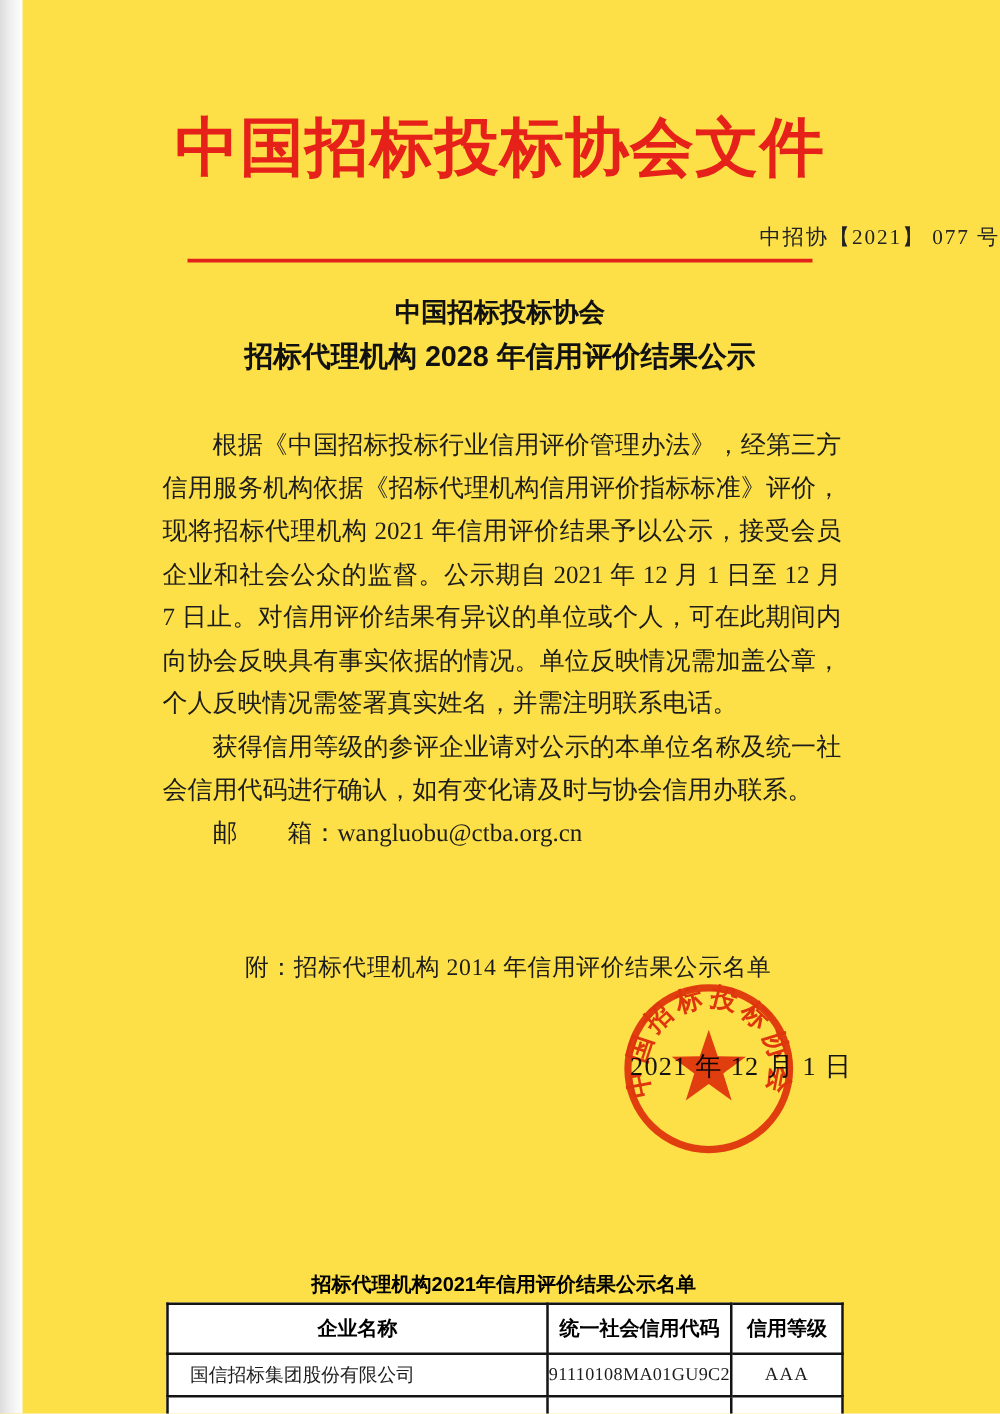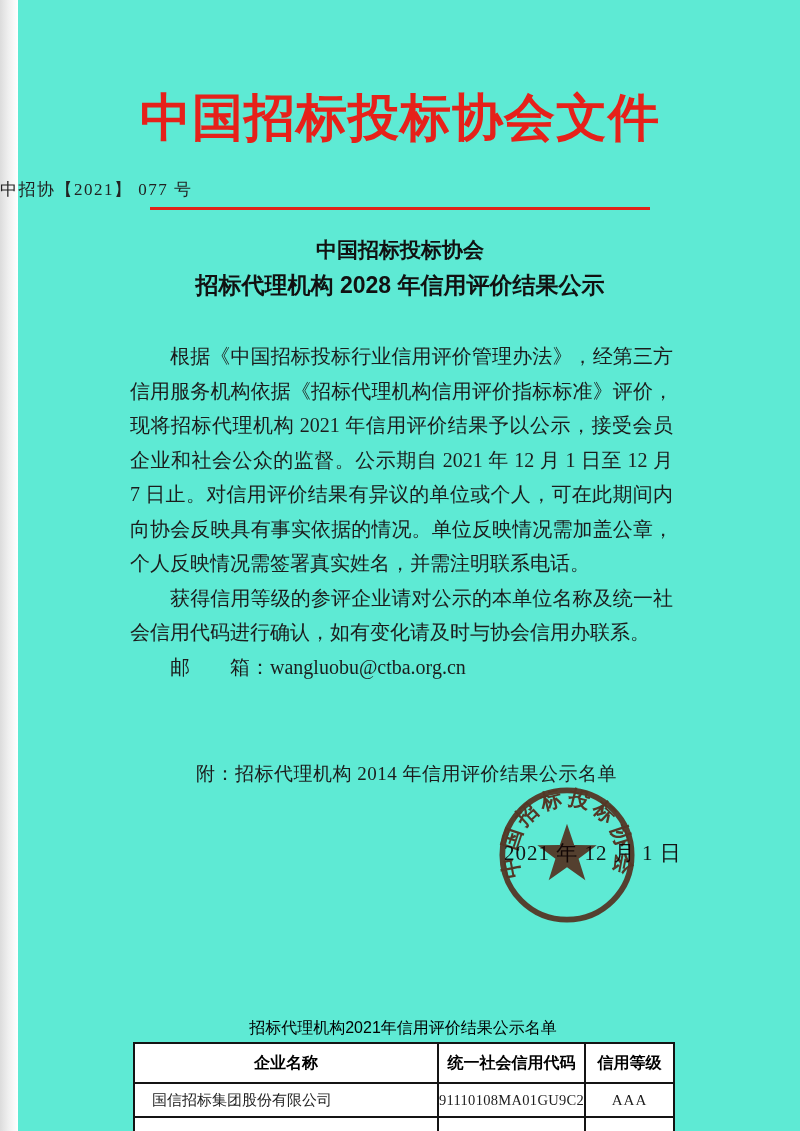--- a/index.html
+++ b/index.html
@@ -1,41 +1,41 @@
 <!DOCTYPE html>
 <html><head>
 <meta charset="utf-8">
 <style>
   html, body { margin: 0; padding: 0; background: #ffffff; }
   .page {
     position: relative;
     width: 800px;
     height: 1131px;
     margin: 0 auto;
-    background: #5eead4;
+    background: #fde047;
     overflow: hidden;
     font-family: "Liberation Serif", "DejaVu Serif", serif;
     color: #1a1a1a;
   }
   .page-edge {
     position: absolute; left: 0; top: 0; bottom: 0; width: 18px;
     background: linear-gradient(to right, #dcdcdc 0%, #efefef 45%, #ffffff 100%);
   }
   .masthead {
     position: absolute; top: 84px; left: 0; width: 100%;
     text-align: center;
     font-size: 51px; font-weight: bold;
     letter-spacing: 1px;
     color: #e6211a;
     font-family: "Liberation Serif", "DejaVu Serif", serif;
     white-space: nowrap;
   }
   .doc-number {
     position: absolute; top: 178px; left: 0; width: 100%;
-    text-align: left;
+    text-align: right;
     font-size: 17px; letter-spacing: 1.5px;
     color: #222;
   }
   .red-line {
     position: absolute; top: 207px; left: 150px; width: 500px; height: 3px;
     background: #e0241a;
   }
   .heading-1 {
     position: absolute; top: 236px; left: 0; width: 100%;
     text-align: center;
@@ -72,21 +72,21 @@
   .seal {
     position: absolute; left: 494px; top: 782px;
     width: 146px; height: 146px;
     z-index: 2;
     mix-blend-mode: multiply;
     opacity: 0.92;
   }
   .table-title {
     position: absolute; top: 1018px; left: 133px; width: 540px;
     text-align: center;
-    font-size: 16px; font-weight: normal;
+    font-size: 16px; font-weight: bold;
     font-family: "Liberation Sans", "DejaVu Sans", sans-serif;
     color: #000;
   }
   .results-table {
     position: absolute; top: 1042px; left: 133px;
     border-collapse: collapse;
     table-layout: fixed;
     width: 540px;
     background: #fff;
   }

